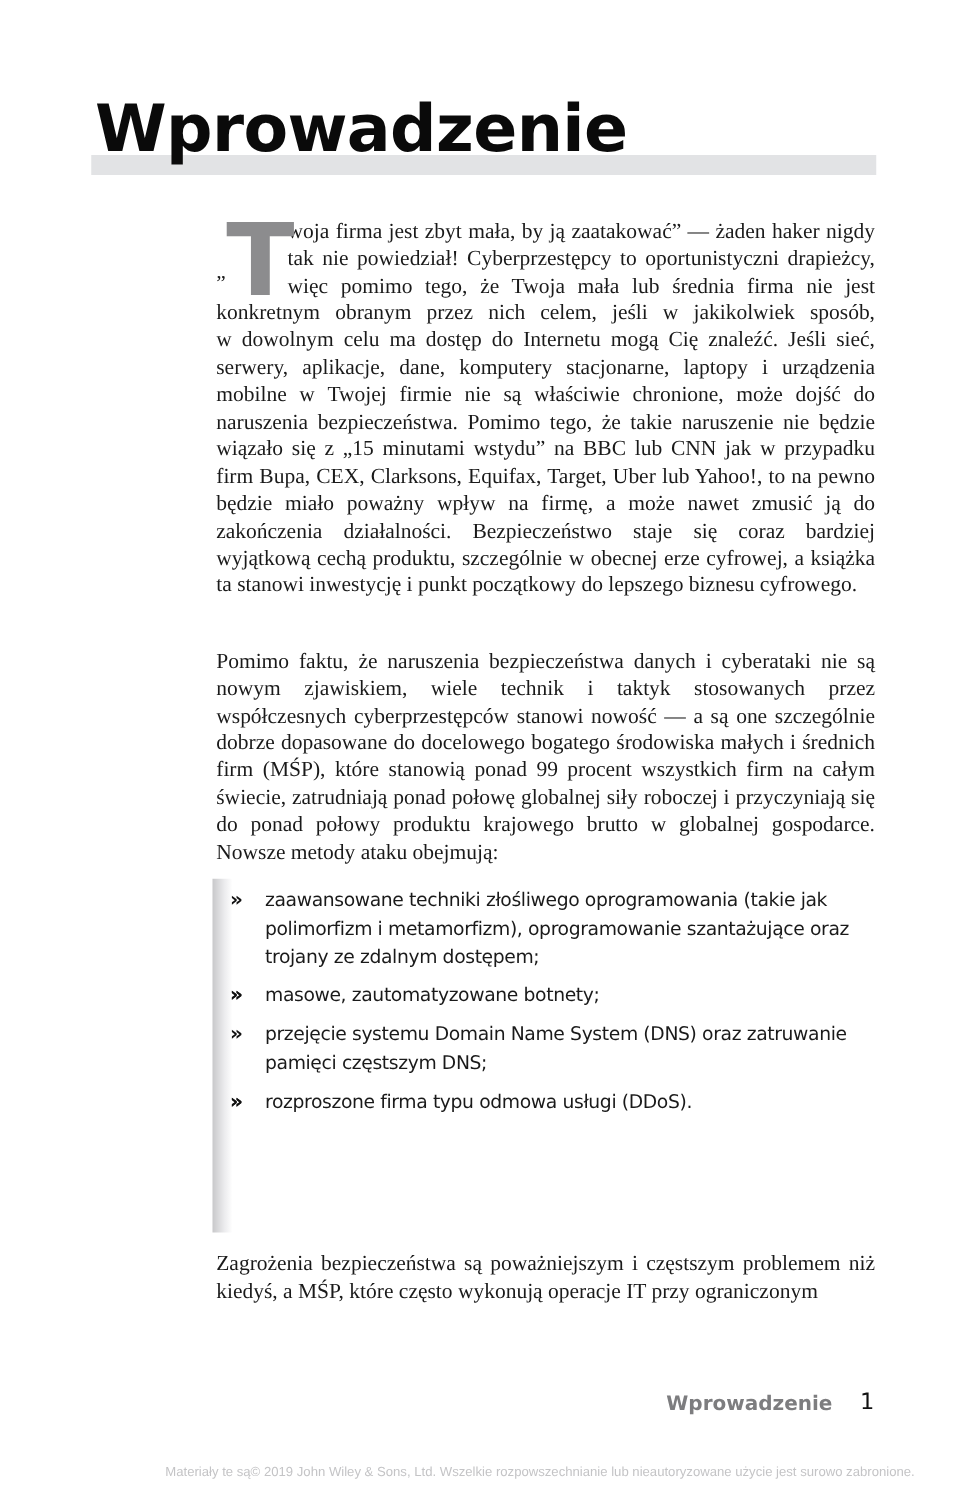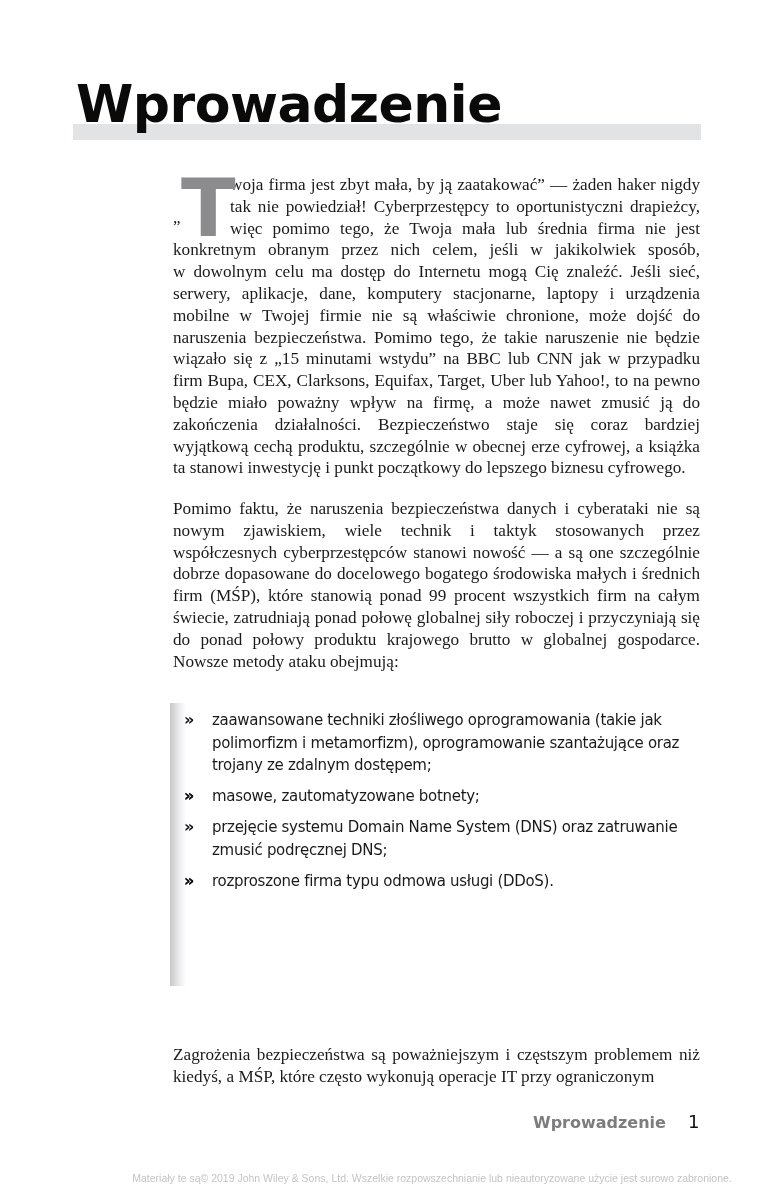--- a/index.html
+++ b/index.html
@@ -17,22 +17,22 @@
     background: #e2e3e5; z-index: 1;
   }
 
   .body-text {
     position: absolute; left: 173px; width: 527px;
     font-family: "Liberation Serif", serif; font-size: 17.2px;
     line-height: 21.8px; color: #1a1a1a; text-align: justify;
     hyphens: manual;
   }
   .p1 { top: 174px; }
-  .p2 { top: 498px; }
-  .p3 { top: 1044px; }
+  .p2 { top: 518px; }
+  .p3 { top: 1000px; }
   .p1 p, .p2 p, .p3 p { margin: 0; }
 
   .dropcap-wrap { float: left; width: 57px; height: 64px; position: relative; margin-right: 0; }
   .dropcap {
     position: absolute; left: 8px; top: -5px;
     font-family: "DejaVu Sans", sans-serif; font-weight: bold;
     font-size: 80px; line-height: 80px; color: #8c8c8e;
   }
   .dropcap-quote {
     position: absolute; left: 0px; top: 42px;
@@ -92,21 +92,21 @@
   <div class="body-text p2">
     <p>Pomimo faktu, że naruszenia bezpieczeństwa danych i&nbsp;cyberataki nie są nowym zjawiskiem, wiele technik i&nbsp;taktyk stosowanych przez współczesnych cyberprzestępców stanowi nowość — a&nbsp;są one szcze­gólnie dobrze dopasowane do docelowego bogatego środowiska małych i&nbsp;średnich firm (MŚP), które stanowią ponad 99 procent wszystkich firm na całym świecie, zatrudniają ponad połowę globalnej siły roboczej i&nbsp;przyczyniają się do ponad połowy produktu krajowego brutto w&nbsp;glo­balnej gospodarce. Nowsze metody ataku obejmują:</p>
   </div>
 
   <div class="bullet-box">
     <div class="bullet-bar"></div>
     <ul class="bullet-list">
       <li><span class="chev">»</span><span>zaawansowane techniki złośliwego oprogramowania (takie jak polimorfizm i&nbsp;metamorfizm), oprogramowanie szantażujące oraz trojany ze zdalnym dostępem;</span></li>
       <li><span class="chev">»</span></li>
       <li><span class="chev">»</span><span>masowe, zautomatyzowane botnety;</span></li>
-      <li><span class="chev">»</span><span>przejęcie systemu Domain Name System (DNS) oraz zatruwanie zmusić podręcznej DNS;</span></li>
+      <li><span class="chev">»</span><span>przejęcie systemu Domain Name System (DNS) oraz zatruwanie pamięci częstszym DNS;</span></li>
       <li><span class="chev">»</span></li>
       <li><span class="chev">»</span><span>rozproszone firma typu odmowa usługi (DDoS).</span></li>
     </ul>
   </div>
 
   <div class="body-text p3">
     <p>Zagrożenia bezpieczeństwa są poważniejszym i&nbsp;częstszym problemem niż kiedyś, a&nbsp;MŚP, które często wykonują operacje IT przy ograniczonym</p>
   </div>
 
   <div class="footer-title">Wprowadzenie</div>

